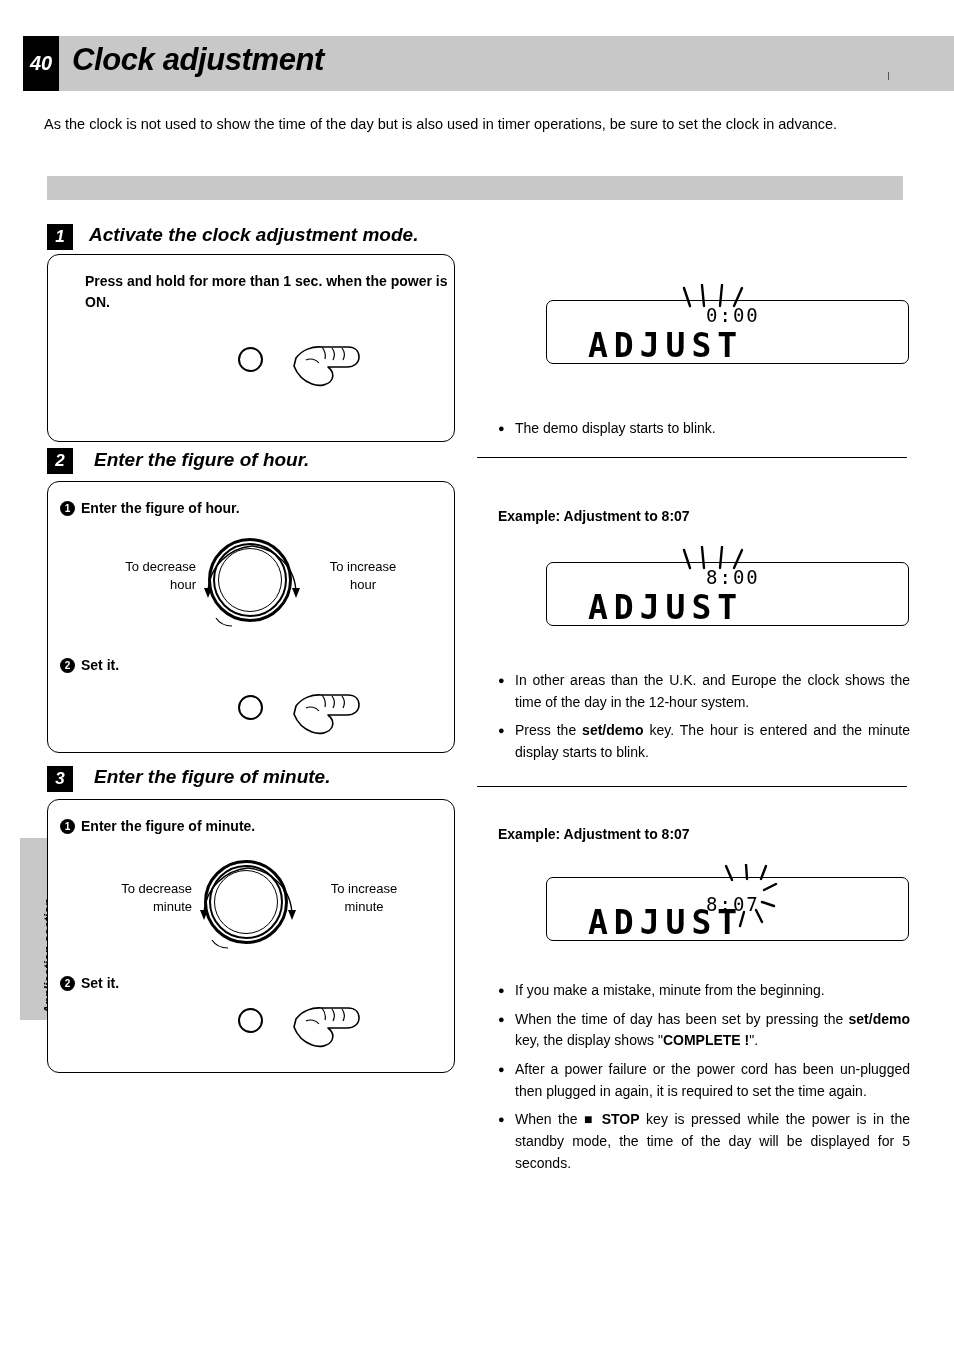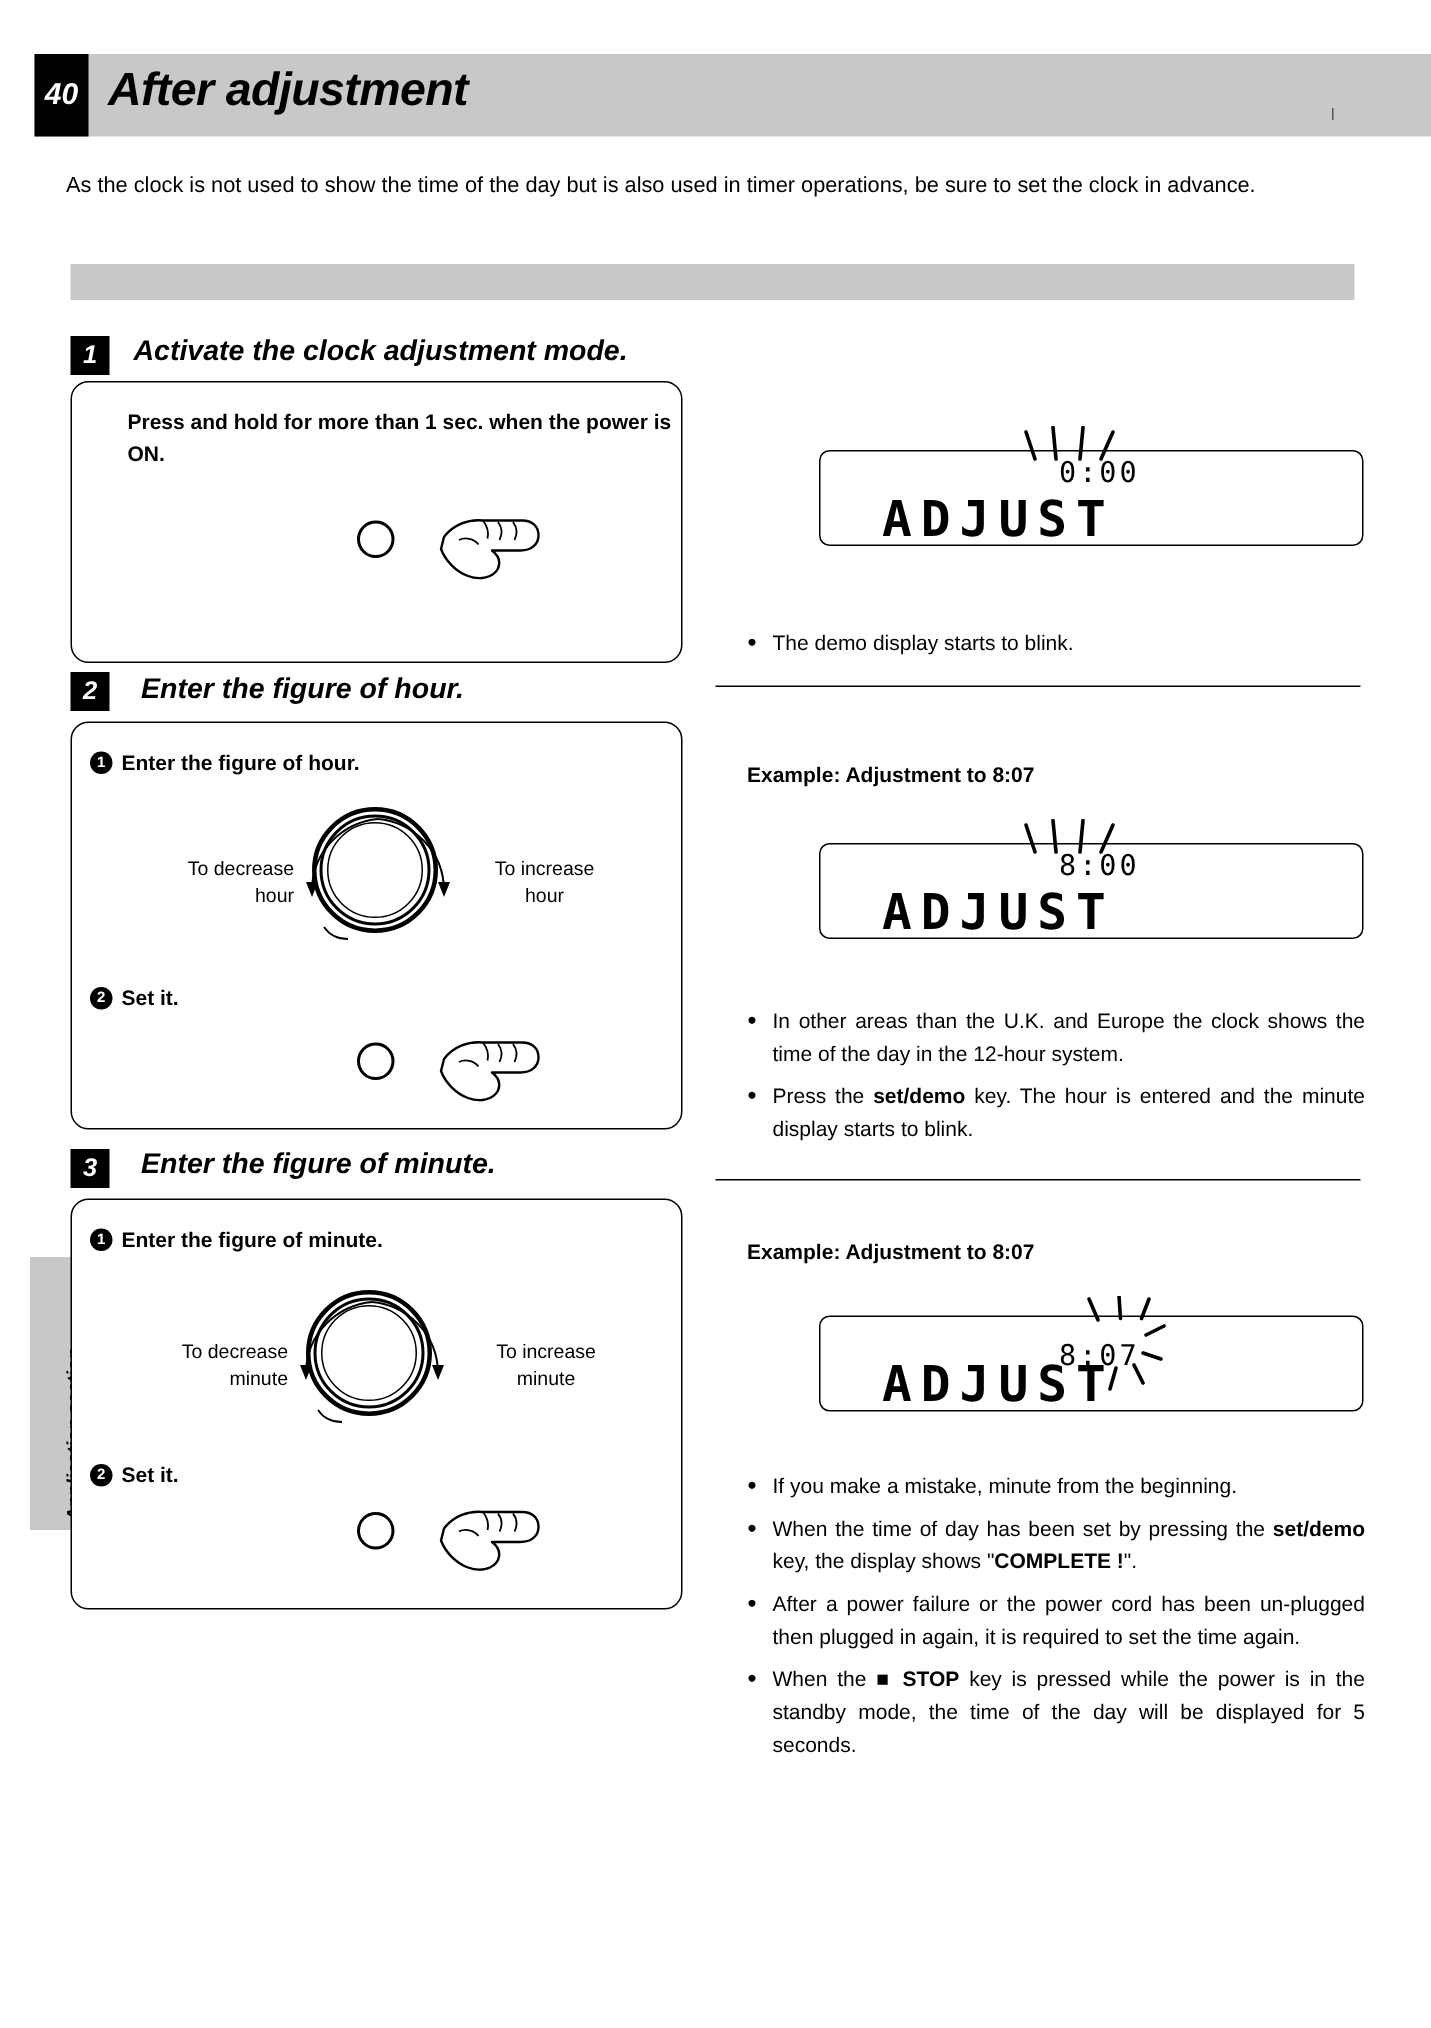--- a/index.html
+++ b/index.html
@@ -90,21 +90,21 @@
   .knob .ring2 {
     position:absolute; left:5px; top:5px; width:74px; height:74px;
     border-radius:50%; border:2.2px solid #000; box-sizing:border-box;
   }
   .knob .ring3 {
     position:absolute; left:10px; top:10px; width:64px; height:64px;
     border-radius:50%; border:1.4px solid #000; box-sizing:border-box;
   }
 
   .knob-label {
-    position:absolute; font-size:13px; line-height:1.35;margin-top:12px;
+    position:absolute; font-size:13px; line-height:1.35;
   }
   .knob-label.right { text-align:center; }
   .knob-label.left { text-align:right; }
 
   
   .display {
     position:absolute; border:1.6px solid #000; border-radius:7px;
     background:#fff;
   }
   .lcd-adjust {
@@ -151,21 +151,21 @@
   .hand { position:absolute; }
   .blink { position:absolute; }
 </style>
 </head>
 <body>
 
 <div class="header"></div>
 <div class="page-num-box">
   <span class="page-num">40</span>
 </div>
-<div class="header-title">After adjustment</div>
+<div class="header-title">Clock adjustment</div>
 <div class="header-tick"></div>
 
 <div class="intro">As the clock is not used to show the time of the day but is also used in timer operations, be sure to set the clock in advance.</div>
 
 <div class="grey-band"></div>
 
 <div class="side-tab">
   <span>Application section</span>
 </div>
 

